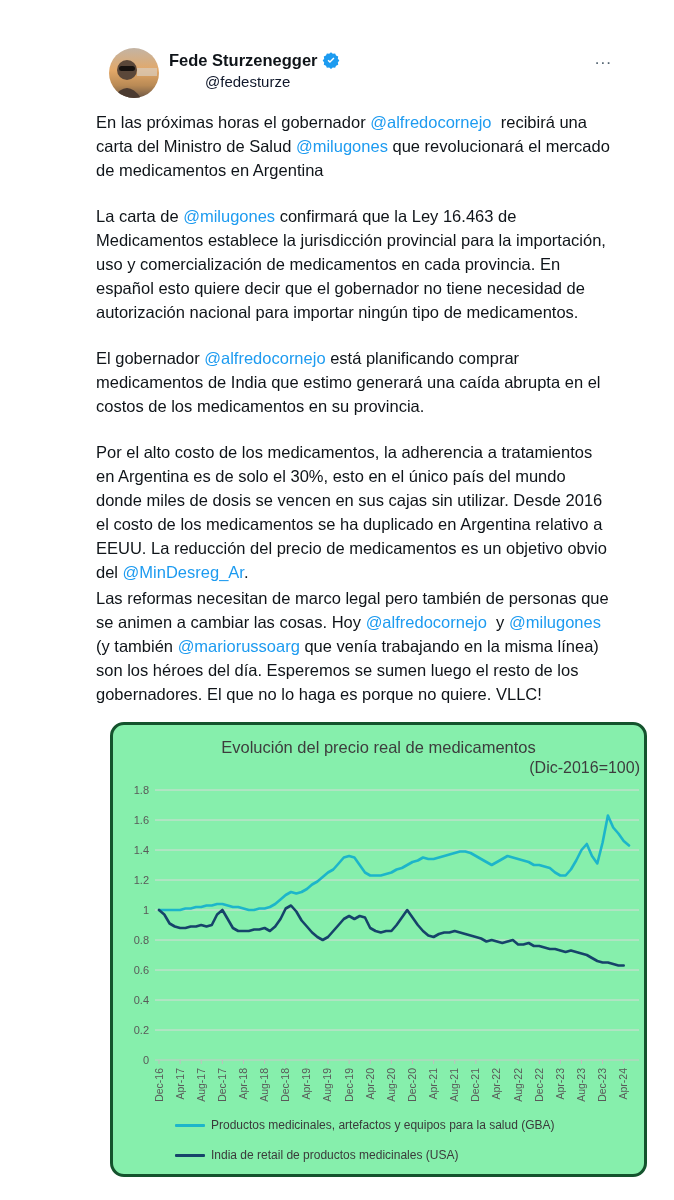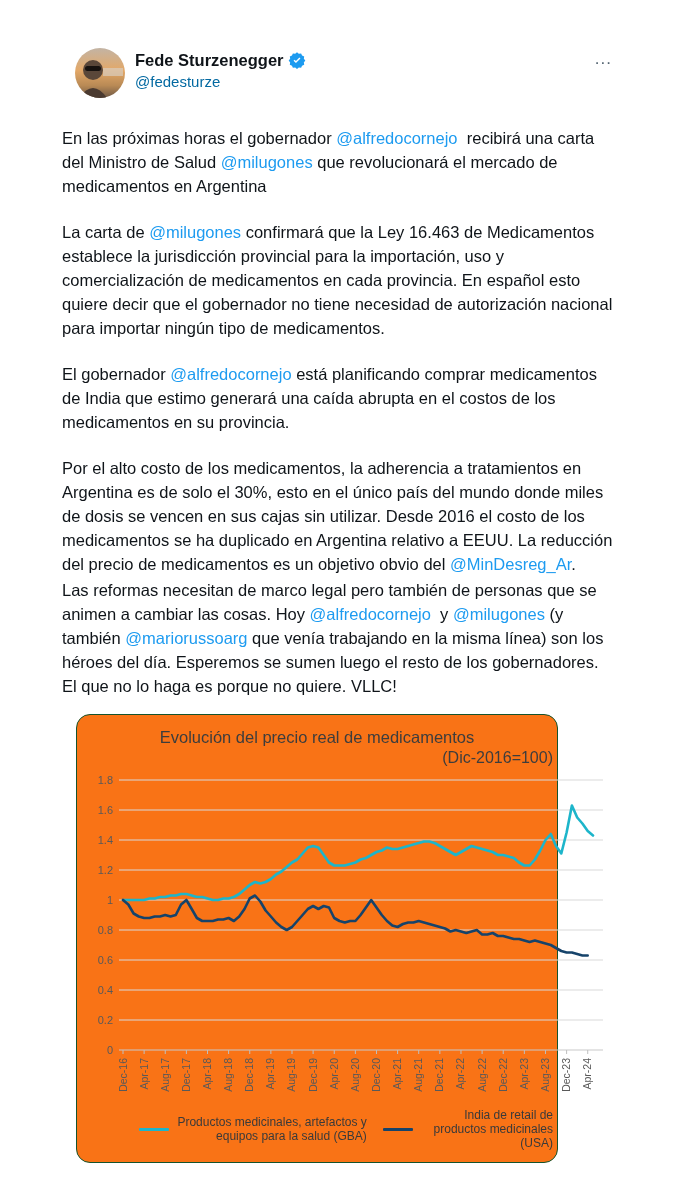--- a/index.html
+++ b/index.html
@@ -1,38 +1,38 @@
 <!DOCTYPE html>
 <html><head>
 <meta charset="utf-8">
 <style>
   html,body{margin:0;padding:0;background:#ffffff;}
   body{width:674px;min-height:1200px;font-family:"Liberation Sans","DejaVu Sans",sans-serif;color:#0f1419;position:relative;}
-  .page{padding:48px 60px 0 62px;}
+  .page{padding:48px 60px 0 96px;}
   
   .header{display:flex;align-items:flex-start;margin-left:13px;}
   .avatar{width:50px;height:50px;border-radius:50%;overflow:hidden;flex:0 0 auto;cursor:pointer;}
   .id-block{margin-left:10px;padding-top:2px;}
   .name-row{display:flex;align-items:center;gap:4px;}
   .name{font-size:16.5px;font-weight:700;color:#0f1419;line-height:20px;}
   .badge{width:18px;height:18px;display:inline-block;}
-  .handle{font-size:15px;color:#0369a1;line-height:20px;margin-top:2px;}
+  .handle{font-size:15px;color:#0f172a;line-height:20px;margin-top:2px;margin-left:36px;}
   .more{margin-left:auto;color:#536471;font-size:17px;letter-spacing:1px;line-height:14px;cursor:pointer;padding:4px 2px;border-radius:14px;}
   
-  .text-block{margin-top:28px;}
+  .text-block{margin-top:12px;}
   .para{font-size:16.5px;line-height:24px;margin:0 0 22px 0;white-space:pre-wrap;}
   .para.no-gap{margin-top:-20px;}
   .para:last-child{margin-bottom:0;}
   a.mention{color:#1d9bf0;text-decoration:none;cursor:pointer;}
   
-  .chart-card{margin:16px 0 0 14px;width:482px;border:1px solid #14532d;border-radius:14px;background:#f97316;box-sizing:border-box;padding:12px 4px 6px 4px;cursor:pointer;}
+  .chart-card{margin:16px 0 0 14px;width:537px;border:3px solid #14532d;border-radius:14px;background:#86efac;box-sizing:border-box;padding:12px 4px 6px 4px;cursor:pointer;}
   .chart-title{font-size:16.5px;color:#3d3d3d;text-align:center;line-height:21px;}
   .chart-subtitle{font-size:16px;color:#3d3d3d;text-align:right;line-height:20px;margin-bottom:4px;}
   .chart-svg-wrap{margin-left:2px;}
-  .legend{margin:2px 0 6px 58px;display:flex;flex-direction:row;gap:16px;text-align:right;}
+  .legend{margin:2px 0 6px 58px;display:flex;flex-direction:column;gap:16px;}
   .legend-row{display:flex;align-items:center;gap:6px;}
   .legend-swatch{width:30px;height:3px;border-radius:1px;flex:0 0 auto;}
   .legend-label{font-size:12px;color:#3a3a3a;line-height:14px;}
 </style>
 </head>
 <body>
 
 <div class="page">
 
   <div class="header">

